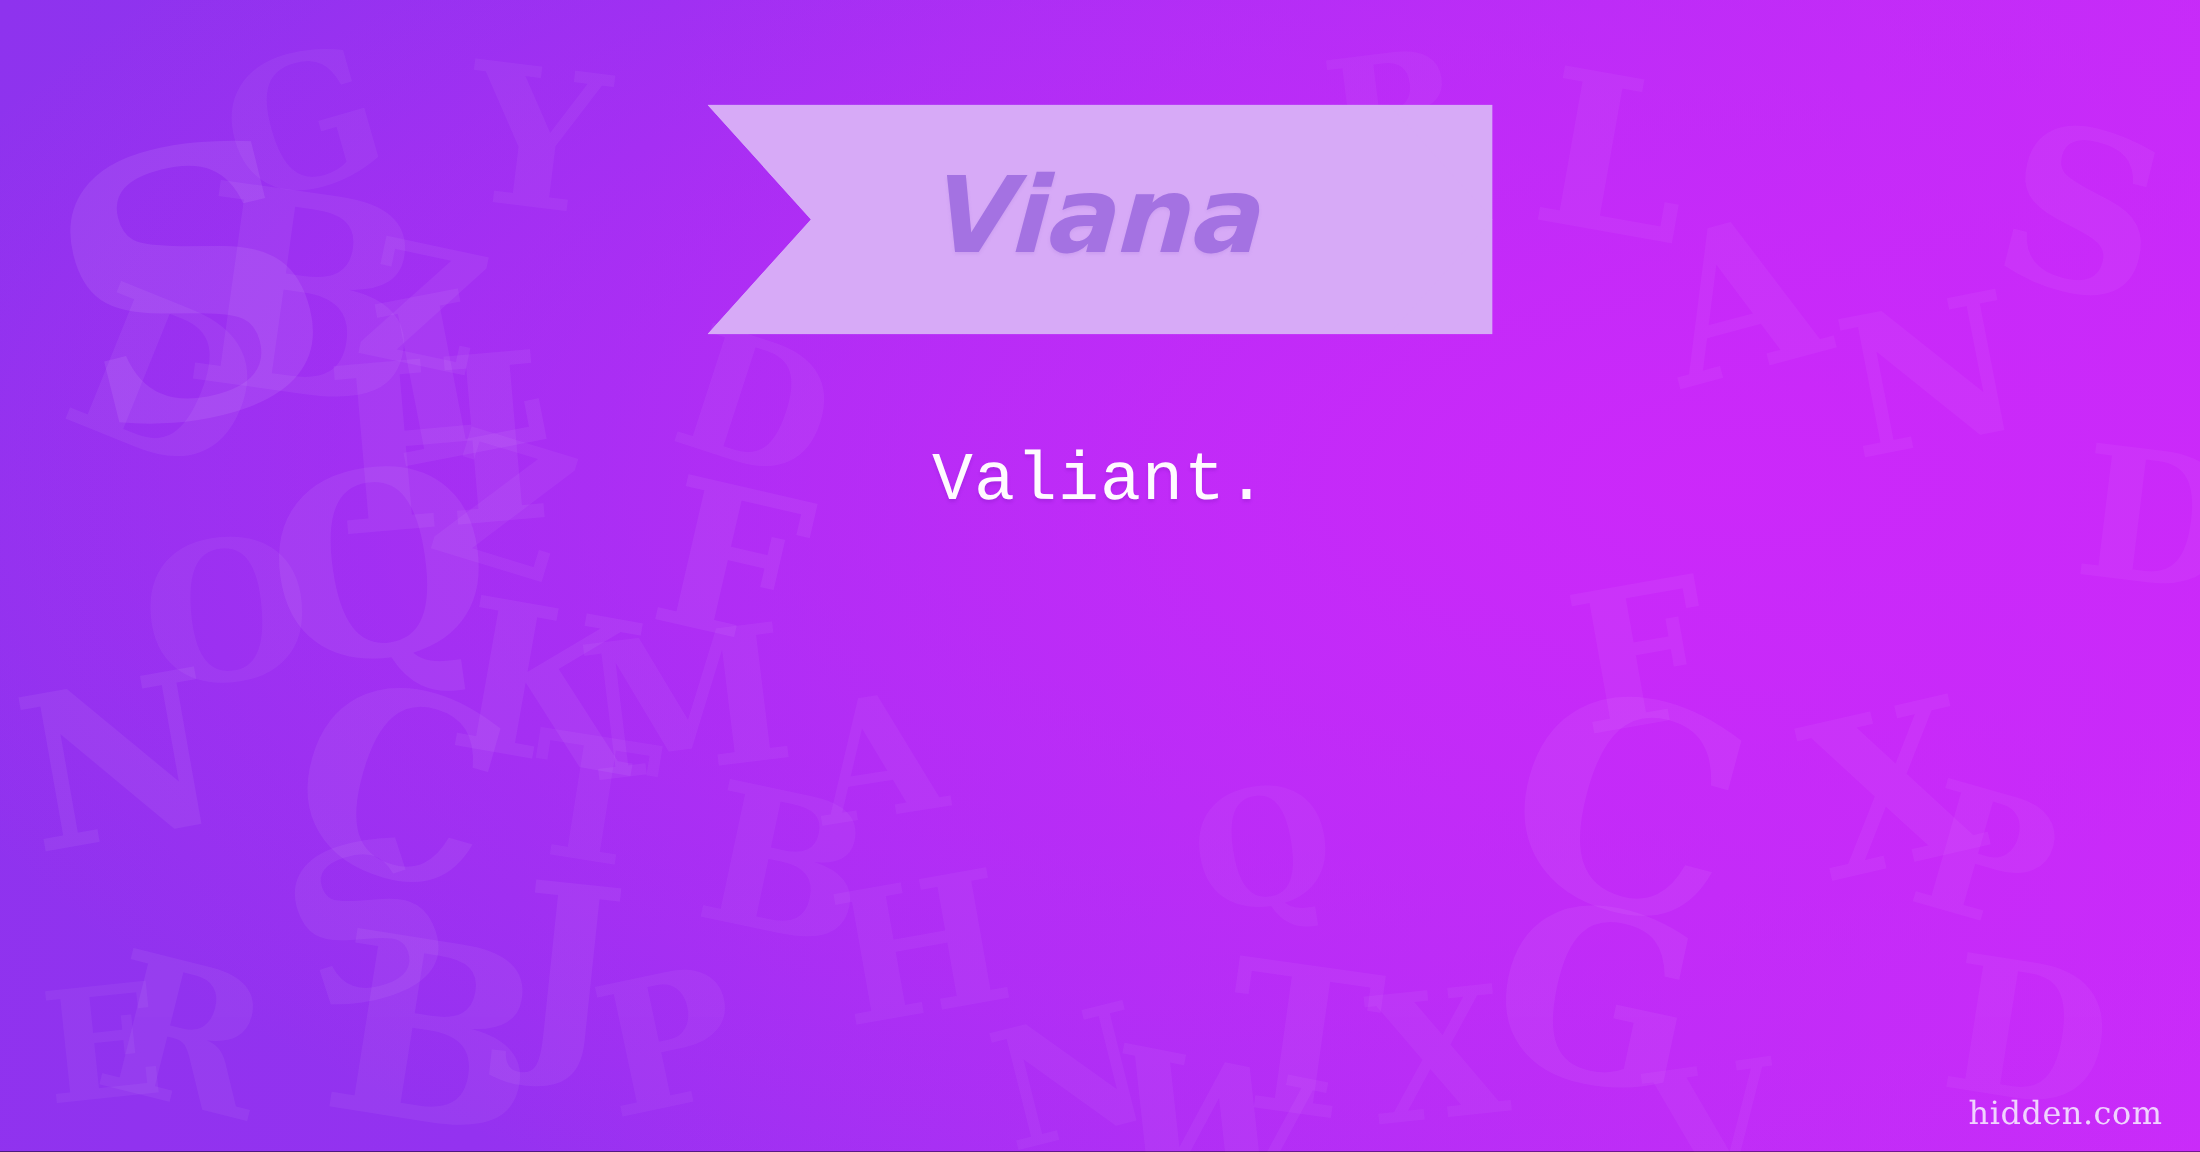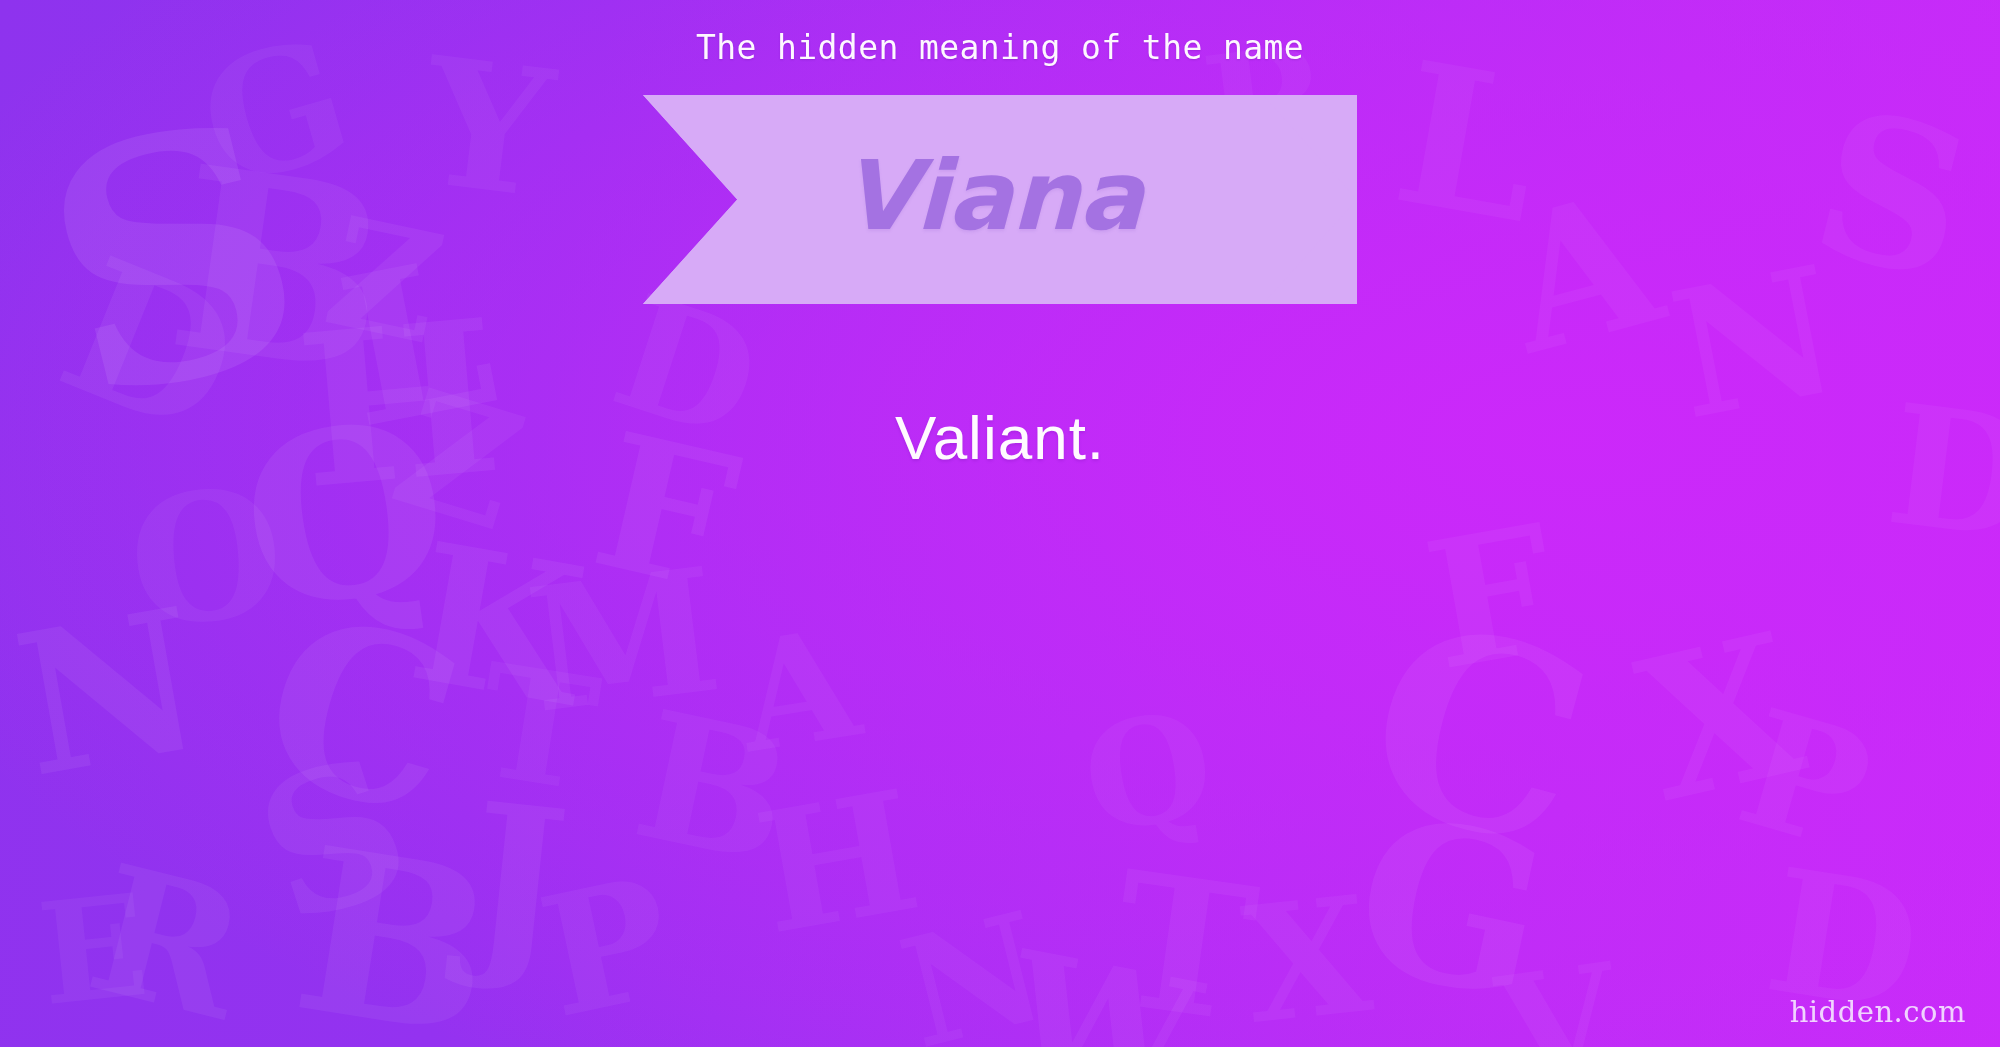--- a/index.html
+++ b/index.html
@@ -106,21 +106,21 @@
     position:absolute;
     top:378px;
     left:0;
     width:100%;
     text-align:center;
     z-index:5;
   }
   .meaning-line {
     display:block;
     color:#fffaff;
-    font-family:Liberation Sans, sans-serif;
+    font-family:Liberation Mono, monospace;
     font-size:62px;
     line-height:120px;
     letter-spacing:1px;
     text-shadow:0 2px 3px rgba(85,0,150,0.16);
     white-space:nowrap;
   }
 
   
   .watermark {
     position:absolute;
@@ -180,21 +180,20 @@
       <span style="left: 1205px; top: 30px; font-size: 150px; opacity: 0.035; transform: rotate(-7deg);">R</span>
       <span style="left: 1745px; top: 700px; font-size: 160px; opacity: 0.04; transform: rotate(16deg);">P</span>
       <span style="left: 1085px; top: 700px; font-size: 145px; opacity: 0.035; transform: rotate(-9deg);">Q</span>
       <span style="left: 640px; top: 700px; font-size: 175px; opacity: 0.04; transform: rotate(12deg);">B</span>
       <span style="left: 760px; top: 780px; font-size: 165px; opacity: 0.04; transform: rotate(-10deg);">H</span>
       <span style="left: 400px; top: 380px; font-size: 160px; opacity: 0.045; transform: rotate(17deg);">Z</span>
       <span style="left: 130px; top: 470px; font-size: 175px; opacity: 0.045; transform: rotate(-5deg);">O</span>
       <span style="left: 480px; top: 650px; font-size: 155px; opacity: 0.04; transform: rotate(9deg);">T</span>
     </div>
 
-  <div class="title">The hidden meaning of the name</div>
 
   <div class="ribbon-wrap">
     <div class="ribbon"></div>
     <div class="ribbon-inner">
       <div class="ribbon-name">Viana</div>
     </div>
   </div>
 
   <div class="meanings" id="meaningsList">
       <span class="meaning-line">Valiant.</span>

